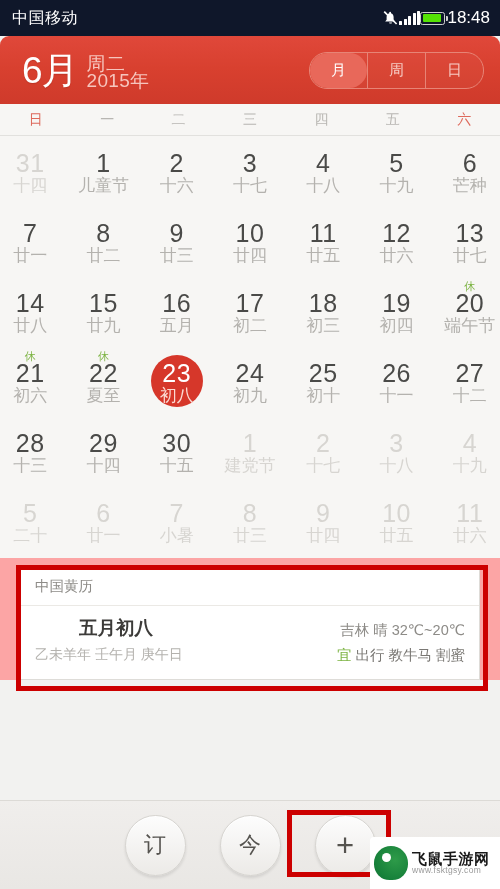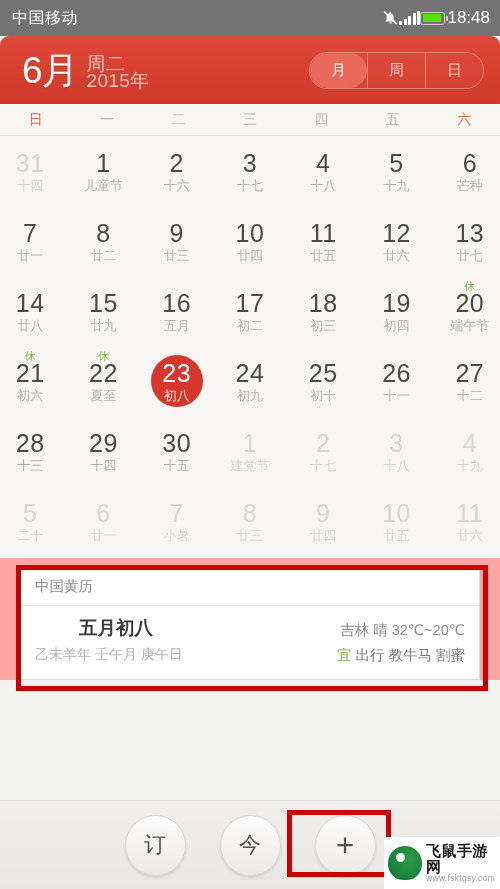--- a/index.html
+++ b/index.html
@@ -4,21 +4,21 @@
 <style>
   html,body{margin:0;padding:0;}
   body{
     width:500px;height:889px;overflow:hidden;
     font-family:"Liberation Sans","DejaVu Sans",sans-serif;
     background:#f2f2f0;position:relative;
   }
 
   
   .statusbar{
-    height:36px;background:#737373;color:#fff;
+    height:36px;background:#0f172a;color:#fff;
     display:flex;align-items:center;
     padding:0 10px 0 12px;box-sizing:border-box;
     font-size:16px;position:relative;
   }
   .carrier{font-size:16px;letter-spacing:.5px;}
   .status-right{margin-left:auto;display:flex;align-items:center;gap:0;}
   .mute-icon{position:relative;width:17px;height:17px;}
   .mute-icon svg{display:block;}
   .sig{display:flex;align-items:flex-end;gap:1.5px;height:14px;}
   .sig i{width:3px;background:#fff;display:block;border-radius:.5px;}
@@ -82,21 +82,21 @@
     display:flex;flex-direction:column;align-items:center;justify-content:center;
   }
   .badge{
     position:absolute;top:5px;left:50%;transform:translateX(-50%);
     font-size:11px;color:#7cb342;line-height:11px;
   }
   .dnum{
     font-size:25px;line-height:27px;color:#4a4a48;font-weight:300;
     letter-spacing:.5px;
   }
-  .dlun{font-size:13px;line-height:15px;color:#b4b2ae;margin-top:1px;}
+  .dlun{font-size:17px;line-height:15px;color:#b4b2ae;margin-top:1px;}
   .cell.dim .dnum{color:#d7d5d1;}
   .cell.dim .dlun{color:#d7d5d1;}
   .cell.today .dnum{color:#fff;position:relative;z-index:2;}
   .cell.today .dlun{color:#fbdad3;position:relative;z-index:2;}
   .today-circle{
     position:absolute;width:52px;height:52px;border-radius:50%;
     background:#d6372a;top:50%;left:50%;transform:translate(-50%,-50%);
     z-index:1;
   }
 
@@ -145,21 +145,21 @@
     font-size:22px;color:#55534f;position:relative;
   }
   .rbtn .plus{font-size:31px;line-height:31px;font-weight:300;color:#55534f;}
   .anno-plus{
     position:absolute;left:287px;bottom:12px;width:104px;height:67px;
     border:5px solid #cc0000;box-sizing:border-box;pointer-events:none;z-index:6;
   }
 
   
   .watermark{
-    position:absolute;right:0;bottom:0;width:116px;height:52px;
+    position:absolute;right:0;bottom:0;width:130px;height:52px;
     background:#fff;display:flex;align-items:center;gap:4px;
     padding-left:4px;box-sizing:border-box;z-index:9;
     border-top-left-radius:4px;
   }
   .wm-logo{
     width:34px;height:34px;border-radius:50% 50% 46% 46%;
     background:radial-gradient(circle at 62% 40%,#2e9b49 0%,#16803a 70%,#0f6b30 100%);
     position:relative;flex:none;
   }
   .wm-logo:before{

